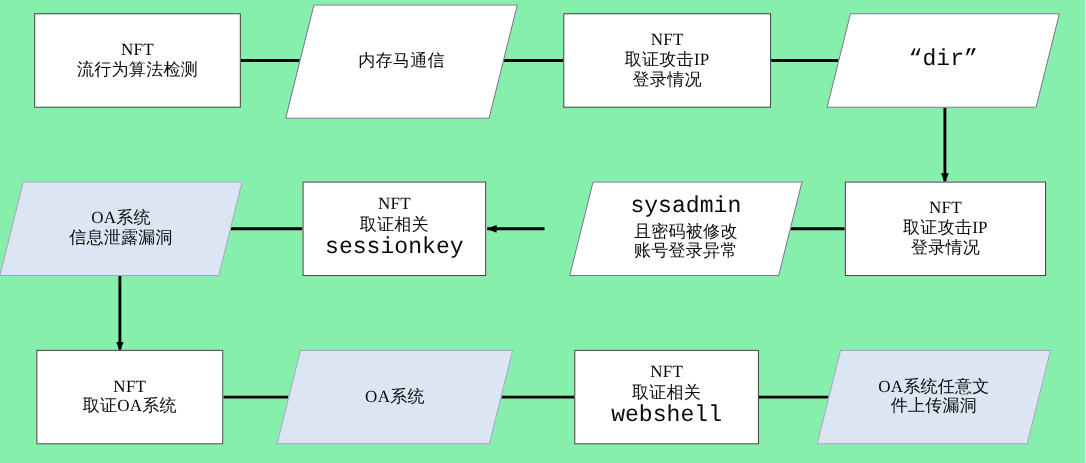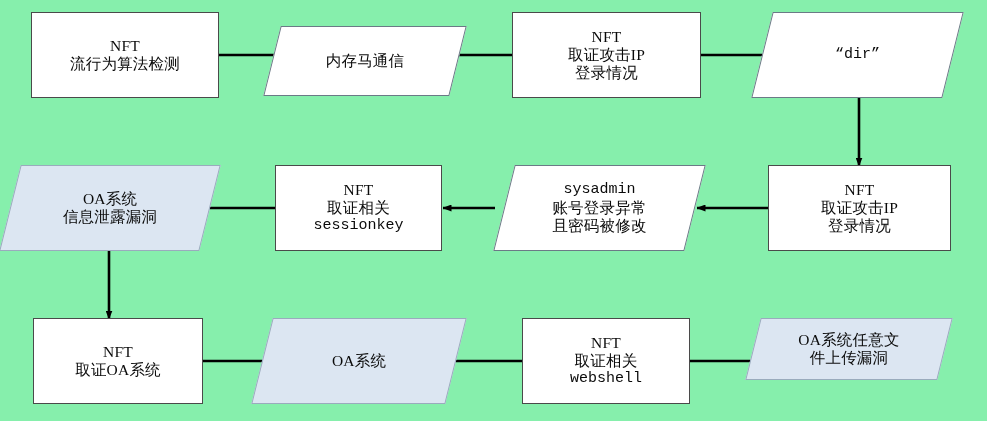--- a/index.html
+++ b/index.html
@@ -37,21 +37,21 @@
     font-size: 15.5px;
     letter-spacing: 0.2px;
   }
   .node .line {
     display: block;
     white-space: nowrap;
   }
   
   .node .line.mono {
     font-family: "Liberation Mono", "DejaVu Sans Mono", monospace;
-    font-size: 15px;
+    font-size: 21px;
     letter-spacing: 0px;
   }
   .rect-shape {
     border: 1.3px solid #4a4a4a;
     background: #ffffff;
   }
   
   .par-shape {
     background: transparent;
     border: none;
@@ -135,21 +135,21 @@
     </g>
   </svg>
 
   <div class="node rect-shape" style="left:31px; top:12px; width:188px; height:86px;">
     <div class="txt">
       <span class="line">NFT</span>
       <span class="line">流行为算法检测</span>
     </div>
   </div>
 
-  <div class="node par-shape" style="left:272px; top:26px; width:186px; height:70px;">
+  <div class="node par-shape" style="left:272px; top:4px; width:186px; height:104px;">
     <div class="skin"></div>
     <div class="txt">
       <span class="line">内存马通信</span>
     </div>
   </div>
 
   <div class="node rect-shape" style="left:512px; top:12px; width:189px; height:86px;">
     <div class="txt">
       <span class="line">NFT</span>
       <span class="line">取证攻击IP</span>
@@ -173,26 +173,26 @@
   </div>
 
   <div class="node rect-shape" style="left:275px; top:165px; width:167px; height:86px;">
     <div class="txt">
       <span class="line">NFT</span>
       <span class="line">取证相关</span>
       <span class="line mono">sessionkey</span>
     </div>
   </div>
 
-  <div class="node par-shape" style="left:504px; top:165px; width:191px; height:86px;">
+  <div class="node par-shape" style="left:528px; top:165px; width:191px; height:86px;">
     <div class="skin"></div>
     <div class="txt">
       <span class="line mono">sysadmin</span>
+      <span class="line">且密码被修改</span>
       <span class="line">账号登录异常</span>
-      <span class="line">且密码被修改</span>
     </div>
   </div>
 
   <div class="node rect-shape" style="left:768px; top:165px; width:183px; height:86px;">
     <div class="txt">
       <span class="line">NFT</span>
       <span class="line">取证攻击IP</span>
       <span class="line">登录情况</span>
     </div>
   </div>
@@ -212,21 +212,21 @@
   </div>
 
   <div class="node rect-shape" style="left:522px; top:318px; width:168px; height:86px;">
     <div class="txt">
       <span class="line">NFT</span>
       <span class="line">取证相关</span>
       <span class="line mono">webshell</span>
     </div>
   </div>
 
-  <div class="node par-shape shaded" style="left:753px; top:318px; width:192px; height:62px;">
+  <div class="node par-shape shaded" style="left:753px; top:318px; width:192px; height:86px;">
     <div class="skin"></div>
     <div class="txt">
       <span class="line">OA系统任意文</span>
       <span class="line">件上传漏洞</span>
     </div>
   </div>
 
 </div>
 
 </body></html>

